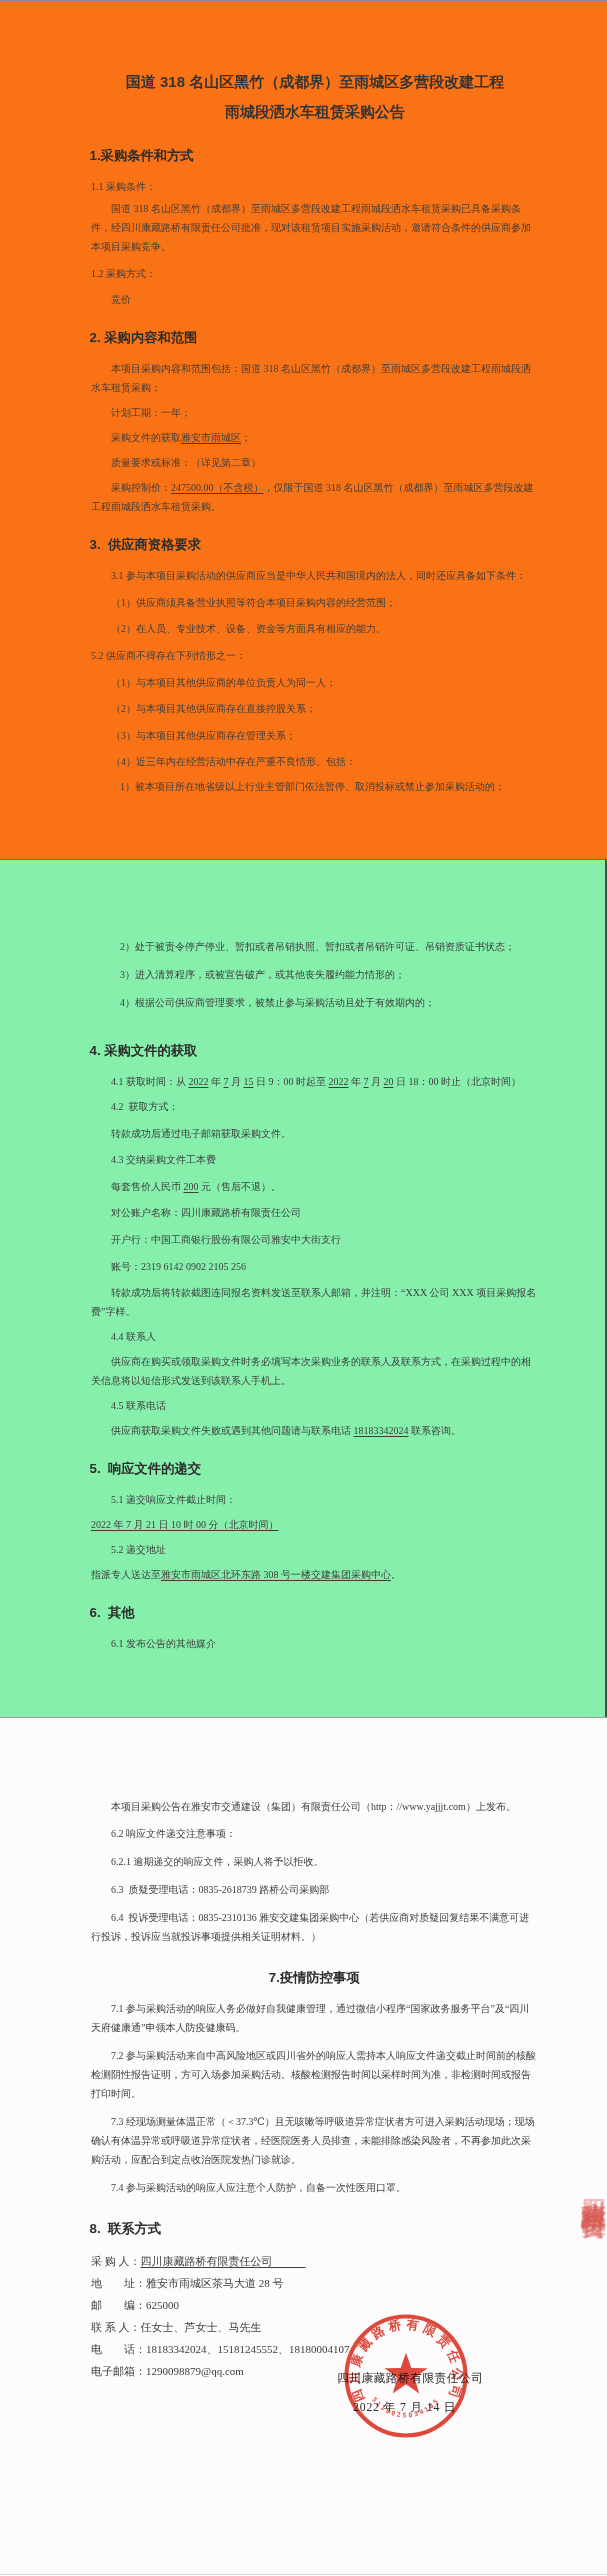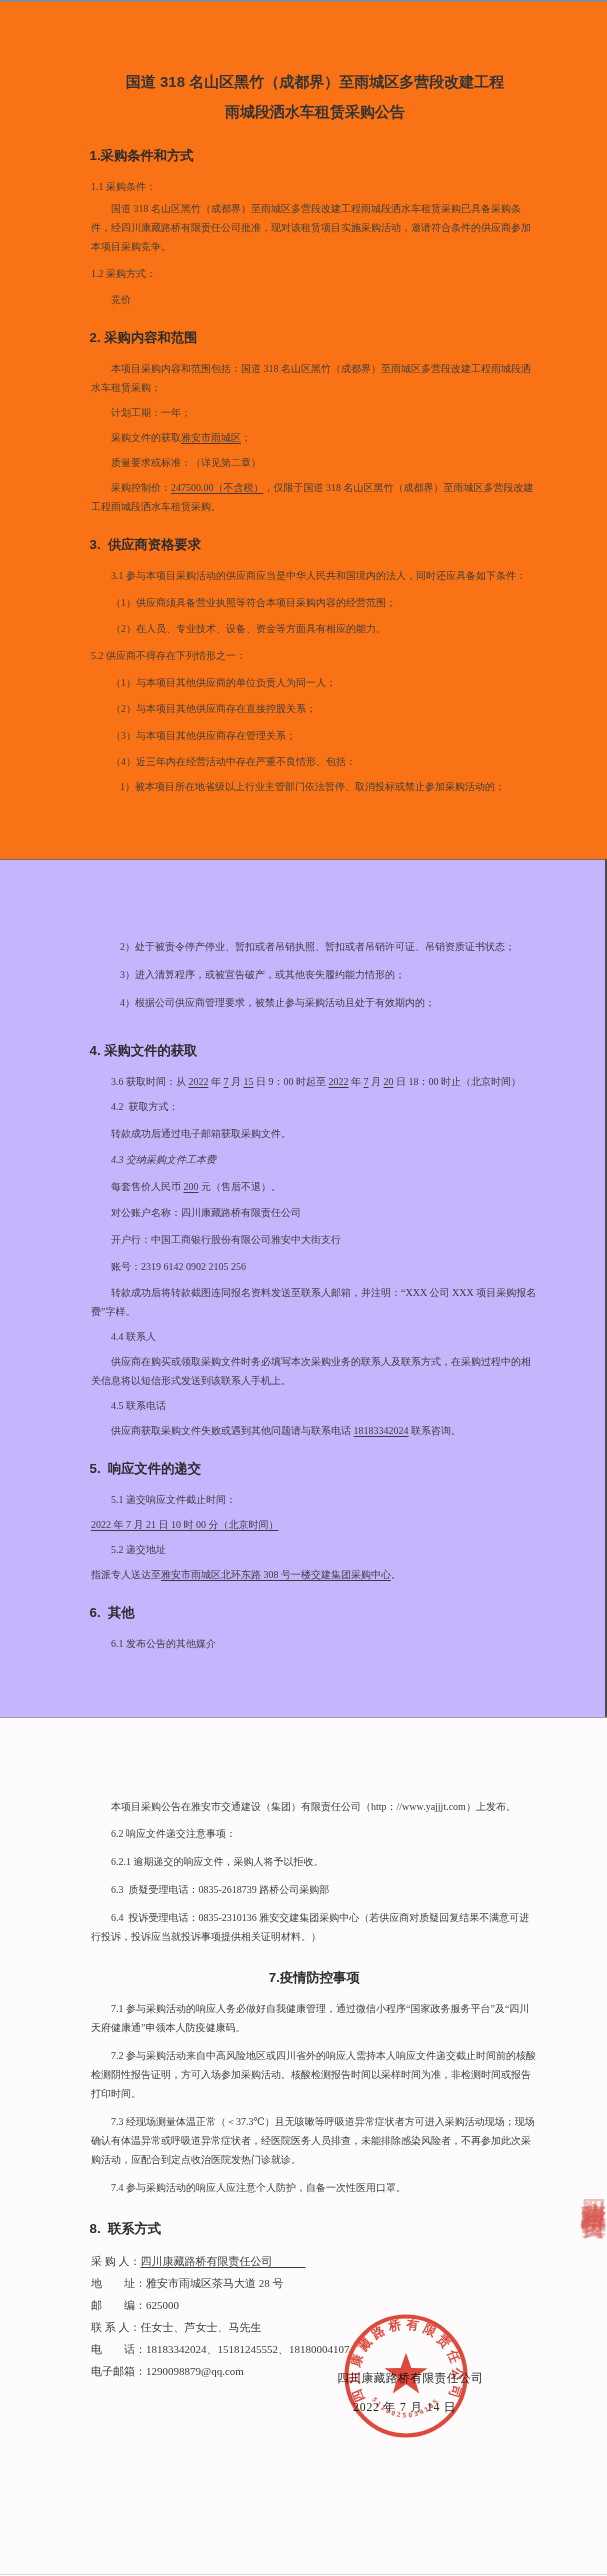--- a/index.html
+++ b/index.html
@@ -1,19 +1,19 @@
 <!DOCTYPE html>
 <html style="font-size:12px"><head>
 <meta charset="utf-8">
 <style>
   html,body{margin:0;padding:0;background:#ffffff;}
   body{width:607px;font-family:"Liberation Serif","DejaVu Serif",serif;color:#3d3d3d;}
   .page{position:relative;width:607px;overflow:hidden;box-sizing:border-box;background:#f97316;}
   #p1{height:859px;border-top:2.3px solid #8c8c8c;}
-  #p2{height:858px;background:#c4b5fd;border-top:1.5px solid #6e6e6e;border-right:2.3px solid #4a4a4a;}
+  #p2{height:858px;background:#86efac;border-top:1.5px solid #6e6e6e;border-right:2.3px solid #4a4a4a;}
   #p3{height:858px;background:#fdfbfc;border-top:1.5px solid #9c9c9c;border-bottom:1.5px solid #cfd8dc;}
   .content{padding:0 68px 0 91px;}
   #p1 .content{padding-top:65px;}
   #p2 .content{padding-top:74px;}
   #p3 .content{padding-top:76px;}
   .blk{white-space:pre-wrap;}
   .title{text-align:center;font-family:"Liberation Sans","DejaVu Sans",sans-serif;font-weight:bold;font-size:15px;line-height:30px;color:#343434;margin:0 -15px;}
   .h{font-family:"Liberation Sans","DejaVu Sans",sans-serif;font-weight:bold;font-size:13.3px;color:#2d2d2d;margin:20px 0 12px -1.5px;line-height:18px;}
   .p,.pi,.pn{font-size:10px;line-height:19px;margin:3px 0;}
   .pi{text-indent:2em;}
@@ -57,24 +57,24 @@
       <div class="blk pn" style="margin-top: 6px;"><span>1）被本项目所在地省级以上行业主管部门依法暂停、取消投标或禁止参加采购活动的；</span></div>
     </div>
 </div>
 
 <div class="page" id="p2">
   <div class="content">
       <div class="blk pn"><span>2）处于被责令停产停业、暂扣或者吊销执照、暂扣或者吊销许可证、吊销资质证书状态；</span></div>
       <div class="blk pn" style="margin-top: 9px;"><span>3）进入清算程序，或被宣告破产，或其他丧失履约能力情形的；</span></div>
       <div class="blk pn" style="margin-top: 9px;"><span>4）根据公司供应商管理要求，被禁止参与采购活动且处于有效期内的；</span></div>
       <div class="blk h" style="margin-top: 30px;"><span>4. 采购文件的获取</span></div>
-      <div class="blk pi"><span>3.6 获取时间：从 </span><span class="u">2022</span><span> 年 </span><span class="u">7</span><span> 月 </span><span class="u">15</span><span> 日 9：00 时起至 </span><span class="u">2022</span><span> 年 </span><span class="u">7</span><span> 月 </span><span class="u">20</span><span> 日 18：00 时止（北京时间）</span></div>
+      <div class="blk pi"><span>4.1 获取时间：从 </span><span class="u">2022</span><span> 年 </span><span class="u">7</span><span> 月 </span><span class="u">15</span><span> 日 9：00 时起至 </span><span class="u">2022</span><span> 年 </span><span class="u">7</span><span> 月 </span><span class="u">20</span><span> 日 18：00 时止（北京时间）</span></div>
       <div class="blk pi" style="margin-top: 6px;"><span>4.2  获取方式：</span></div>
       <div class="blk pi" style="margin-top: 7.6px;"><span>转款成功后通过电子邮箱获取采购文件。</span></div>
-      <div class="blk pi" style="margin-top: 7.6px; font-style: italic;"><span>4.3 交纳采购文件工本费</span></div>
+      <div class="blk pi" style="margin-top: 7.6px;"><span>4.3 交纳采购文件工本费</span></div>
       <div class="blk pi" style="margin-top: 7.6px;"><span>每套售价人民币 </span><span class="u">200</span><span> 元（售后不退）。</span></div>
       <div class="blk pi" style="margin-top: 7.6px;"><span>对公账户名称：四川康藏路桥有限责任公司</span></div>
       <div class="blk pi" style="margin-top: 7.6px;"><span>开户行：中国工商银行股份有限公司雅安中大街支行</span></div>
       <div class="blk pi" style="margin-top: 7.6px;"><span>账号：2319 6142 0902 2105 256</span></div>
       <div class="blk pi" style="margin-top: 7.6px;"><span>转款成功后将转款截图连同报名资料发送至联系人邮箱，并注明：“XXX 公司 XXX 项目采购报名费”字样。</span></div>
       <div class="blk pi" style="margin-top: 6px;"><span>4.4 联系人</span></div>
       <div class="blk pi" style="margin-top: 6px;"><span>供应商在购买或领取采购文件时务必填写本次采购业务的联系人及联系方式，在采购过程中的相关信息将以短信形式发送到该联系人手机上。</span></div>
       <div class="blk pi" style="margin-top: 6px;"><span>4.5 联系电话</span></div>
       <div class="blk pi" style="margin-top: 6px;"><span>供应商获取采购文件失败或遇到其他问题请与联系电话 </span><span class="u">18183342024</span><span> 联系咨询。</span></div>
       <div class="blk h"><span>5.  响应文件的递交</span></div>

